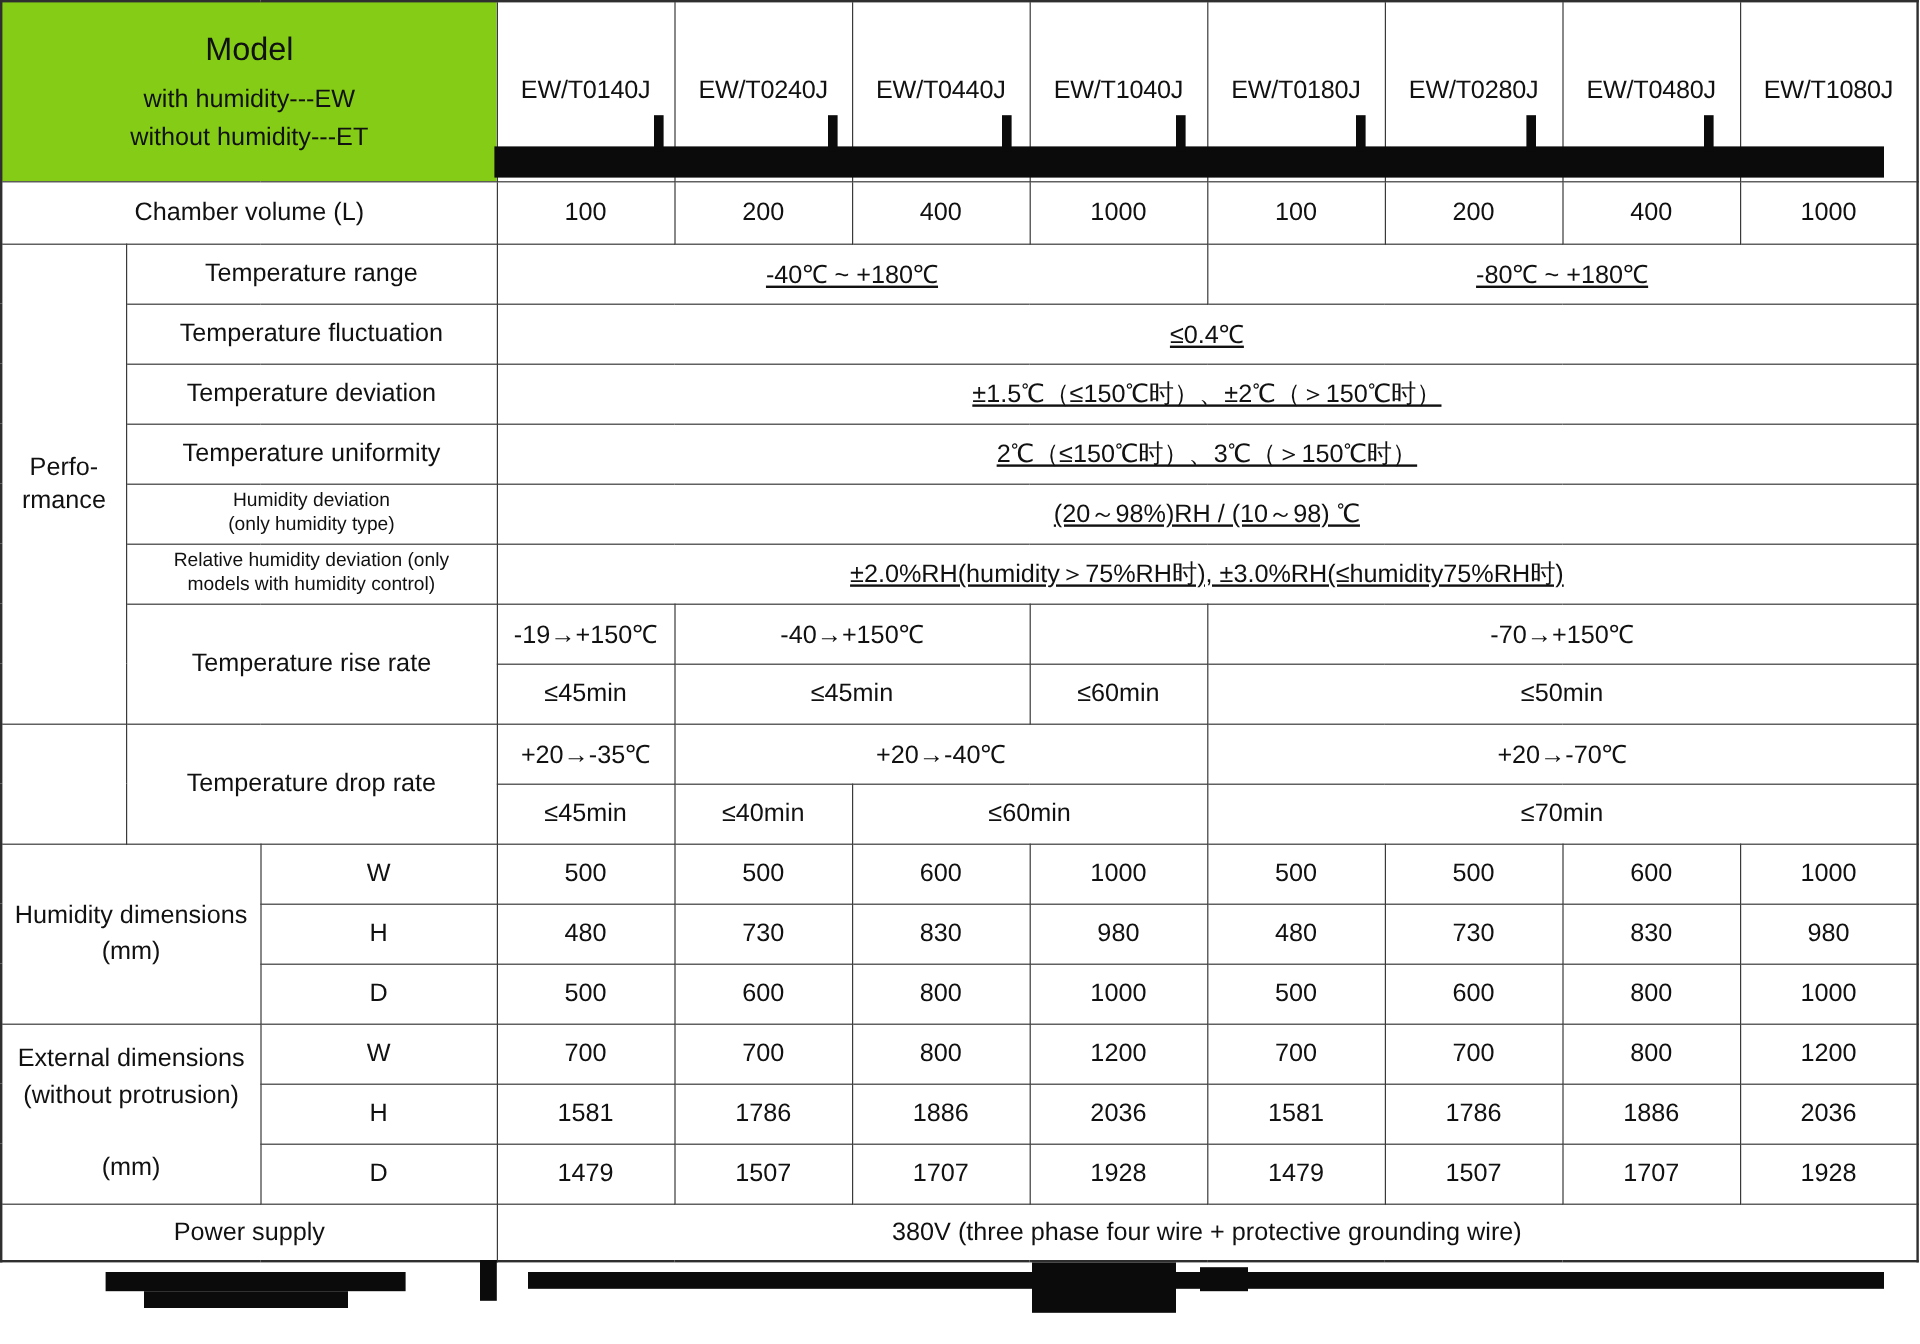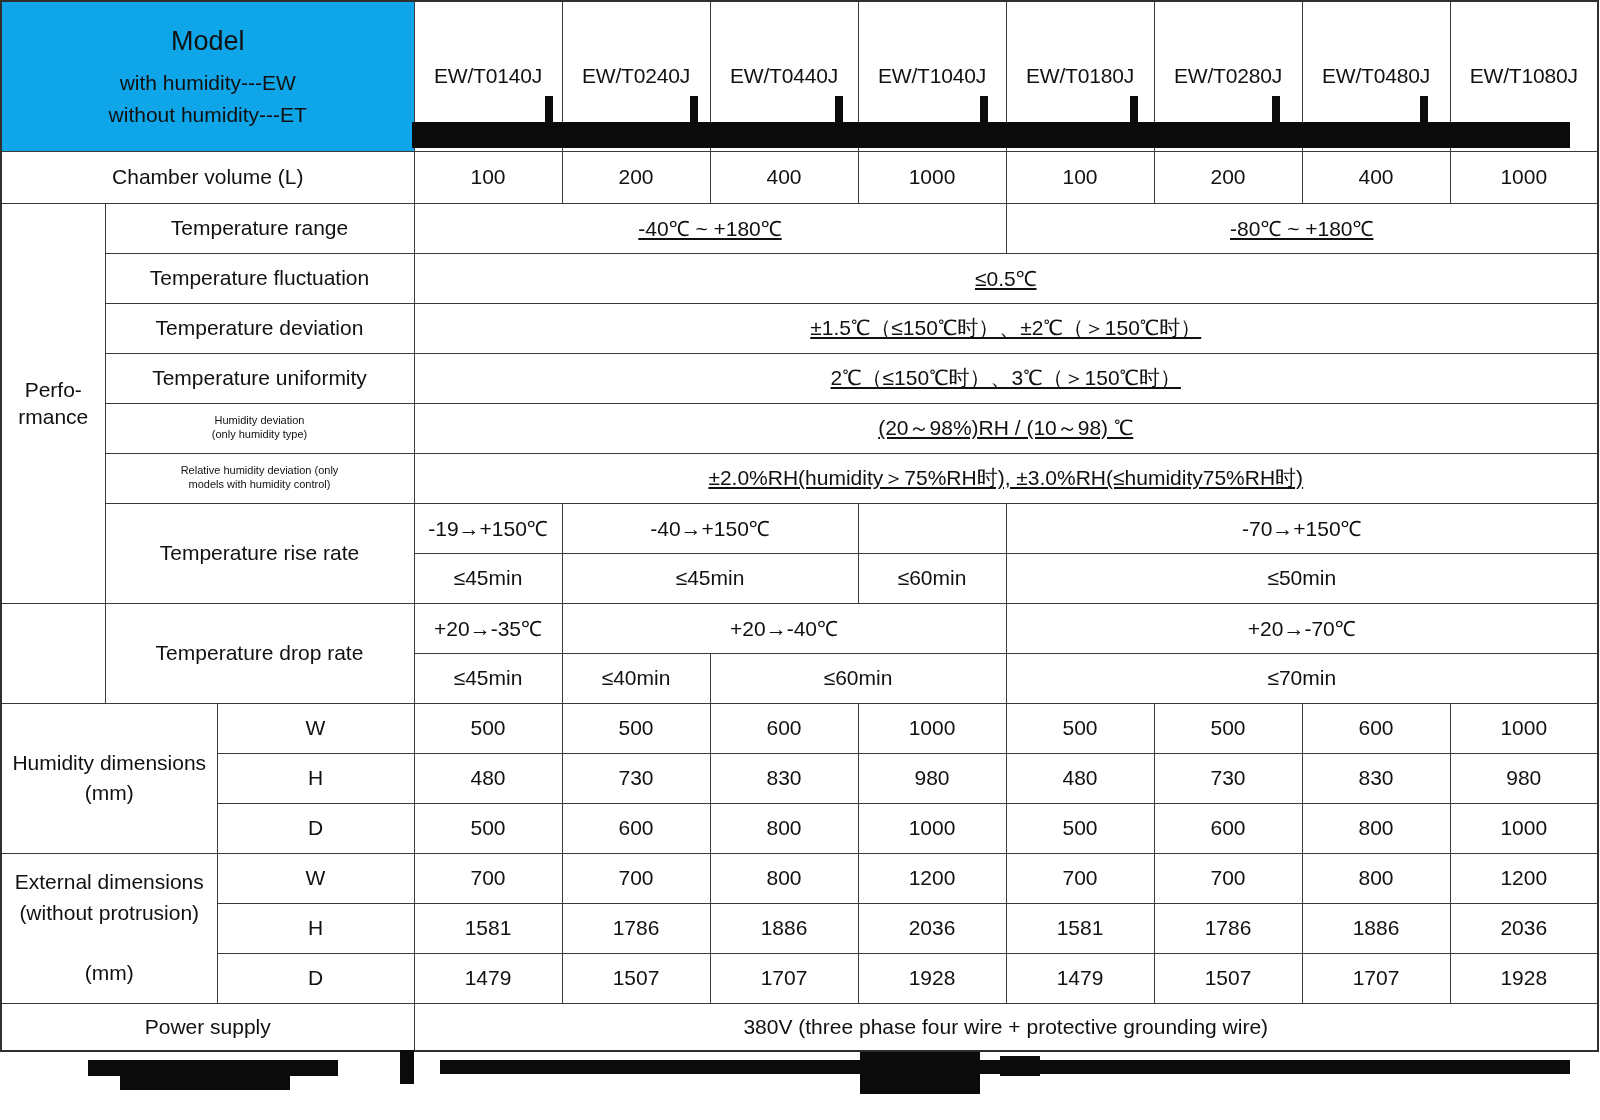--- a/index.html
+++ b/index.html
@@ -25,21 +25,21 @@
     border:1.5px solid #3a3a3a;
     text-align:center;
     vertical-align:middle;
     font-weight:400;
     font-size:21px;
     color:#111;
     padding:3px 4px;
     box-sizing:border-box;
   }
   .hdr-model{
-    background:#0ea5e9;
+    background:#84cc16;
     color:#ffffff;
     font-weight:bold;
     font-size:21px;
     line-height:1.55;
     padding:8px 6px;
   }
   .hdr-model .big{
     font-size:27px;
     display:block;
     margin-bottom:4px;
@@ -50,21 +50,21 @@
     font-size:21px;
     letter-spacing:-0.2px;
     background:#ffffff;
     height:150px;
   }
   .rowlabel{
     font-size:23px;
     text-align:center;
   }
   .rowlabel.small{
-    font-size:11px;
+    font-size:16px;
     line-height:1.25;
     text-align:center;
   }
   .perf-cell{
     font-size:23px;
     line-height:1.3;
     margin-top:22px;
   }
   .val{font-size:23px;}
   .val-mid{font-size:22px;}
@@ -135,21 +135,21 @@
         <span>Perfo-</span><br>
         <span>rmance</span>
       </td>
       <td class="rowlabel" colspan="2" style="height:50px">Temperature range</td>
       <td class="wide-text" colspan="4">-40℃ ~ +180℃</td>
       <td class="wide-text" colspan="4">-80℃ ~ +180℃</td>
     </tr>
 
     <tr>
       <td class="rowlabel" colspan="2" style="height:50px">Temperature fluctuation</td>
-      <td class="wide-text" colspan="8">≤0.5℃</td>
+      <td class="wide-text" colspan="8">≤0.4℃</td>
     </tr>
 
     <tr>
       <td class="rowlabel" colspan="2" style="height:50px">Temperature deviation</td>
       <td class="wide-text" colspan="8">±1.5℃（≤150℃时）、±2℃（＞150℃时）</td>
     </tr>
 
     <tr>
       <td class="rowlabel" colspan="2" style="height:50px">Temperature uniformity</td>
       <td class="wide-text" colspan="8">2℃（≤150℃时）、3℃（＞150℃时）</td>

